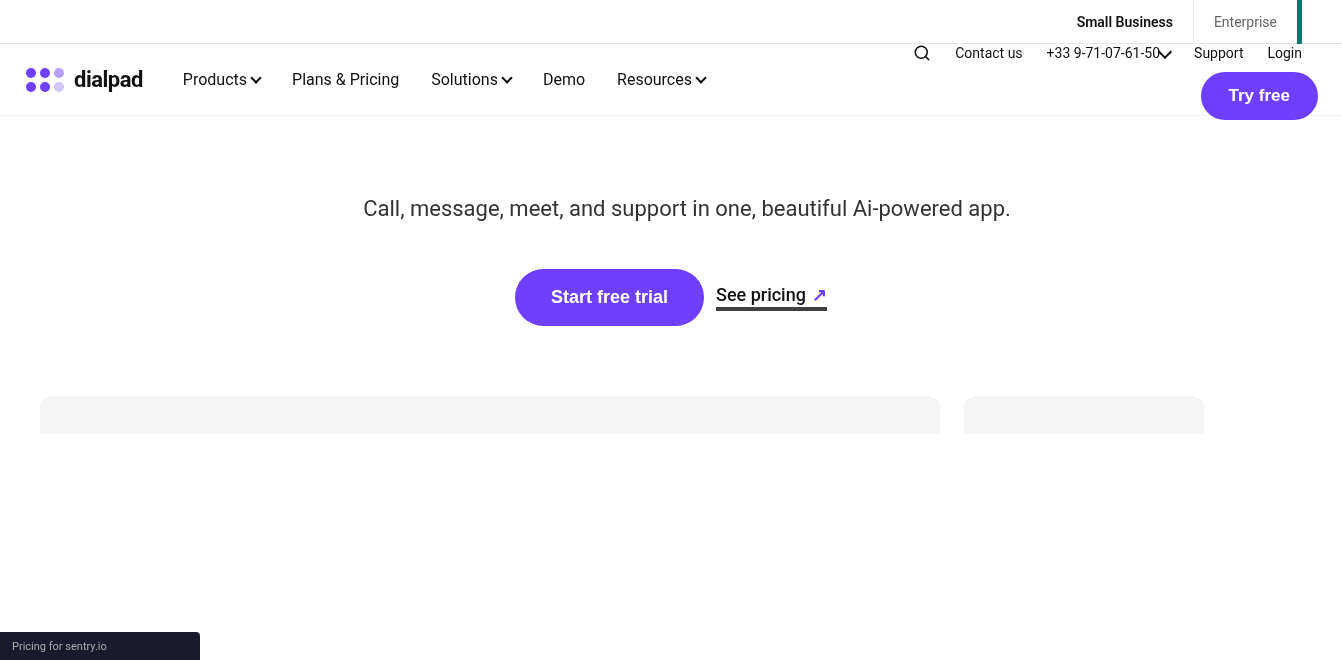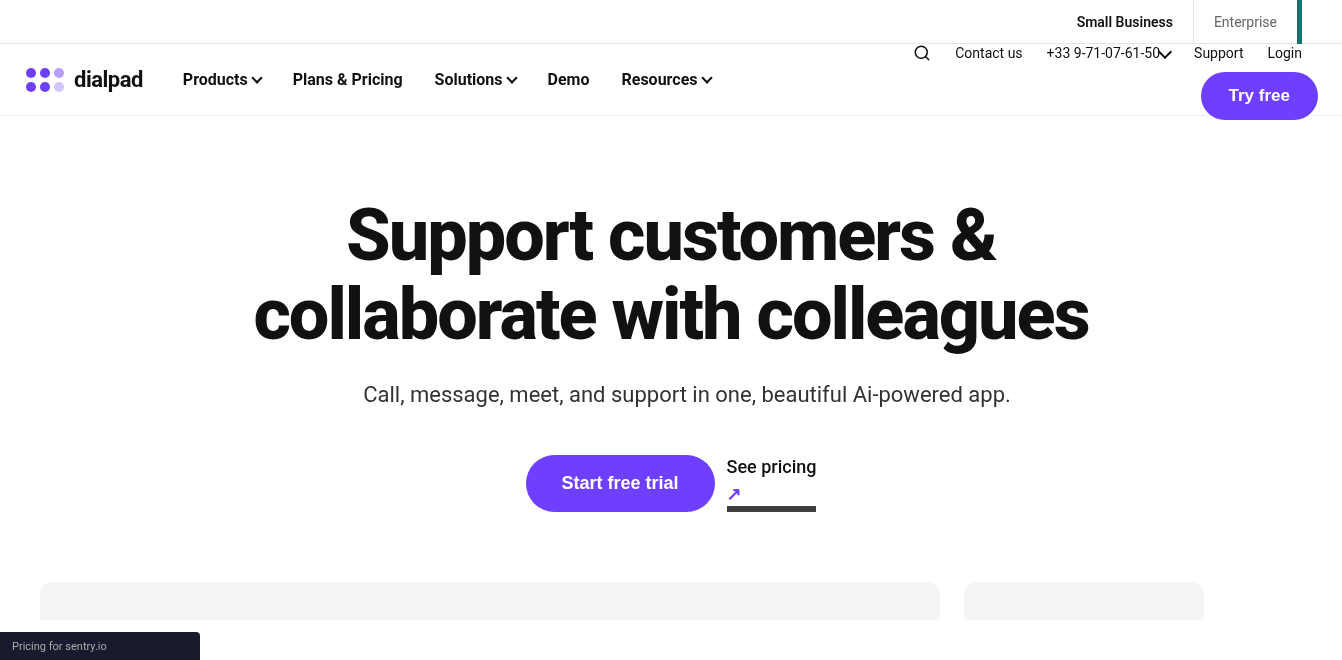--- a/index.html
+++ b/index.html
@@ -130,21 +130,21 @@
     }
 
     .nav-link {
       font-size: 16px;
       color: #111;
       text-decoration: none;
       cursor: pointer;
       display: flex;
       align-items: center;
       gap: 5px;
-      font-weight: 700;
+      font-weight: 400;
     }
 
     .nav-link .chevron {
       width: 8px;
       height: 8px;
       border-right: 2px solid #111;
       border-bottom: 2px solid #111;
       transform: rotate(45deg);
       display: inline-block;
       margin-top: -3px;
@@ -212,24 +212,23 @@
     }
 
     .see-pricing-link {
       font-size: 18px;
       color: #111;
       text-decoration: none;
       cursor: pointer;
       display: flex;
       align-items: flex-start;
       gap: 6px;
-      border-bottom: 6px solid #404040;
+      border-bottom: 4px solid #404040;
       padding-bottom: 2px;
       font-weight: 500;
-      flex-direction: column;
     }
 
     .see-pricing-link .arrow-icon {
       color: #6e3fff;
       font-size: 18px;
       font-weight: 700;
     }
 
     
     .dialpad-logo-svg {
@@ -299,24 +298,20 @@
       <a class="nav-link">
         <span>Resources</span>
         <span class="chevron"></span>
       </a>
     </div>
   </div>
   <button class="try-free-btn">Try free</button>
 </nav>
 
 <section class="hero">
-  <h1 class="hero-title">
-    <span>Support customers &amp;</span><br>
-    <span>collaborate with colleagues</span>
-  </h1>
   <p class="hero-subtitle">Call, message, meet, and support in one, beautiful Ai-powered app.</p>
   <div class="hero-cta">
     <button class="start-free-btn">Start free trial</button>
     <a class="see-pricing-link">
       <span>See pricing</span>
       <span class="arrow-icon">↗</span>
     </a>
   </div>
 </section>
 

